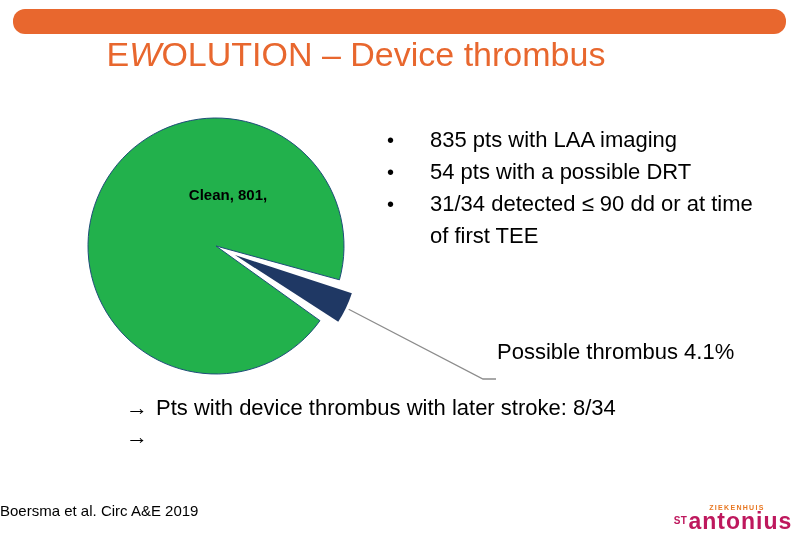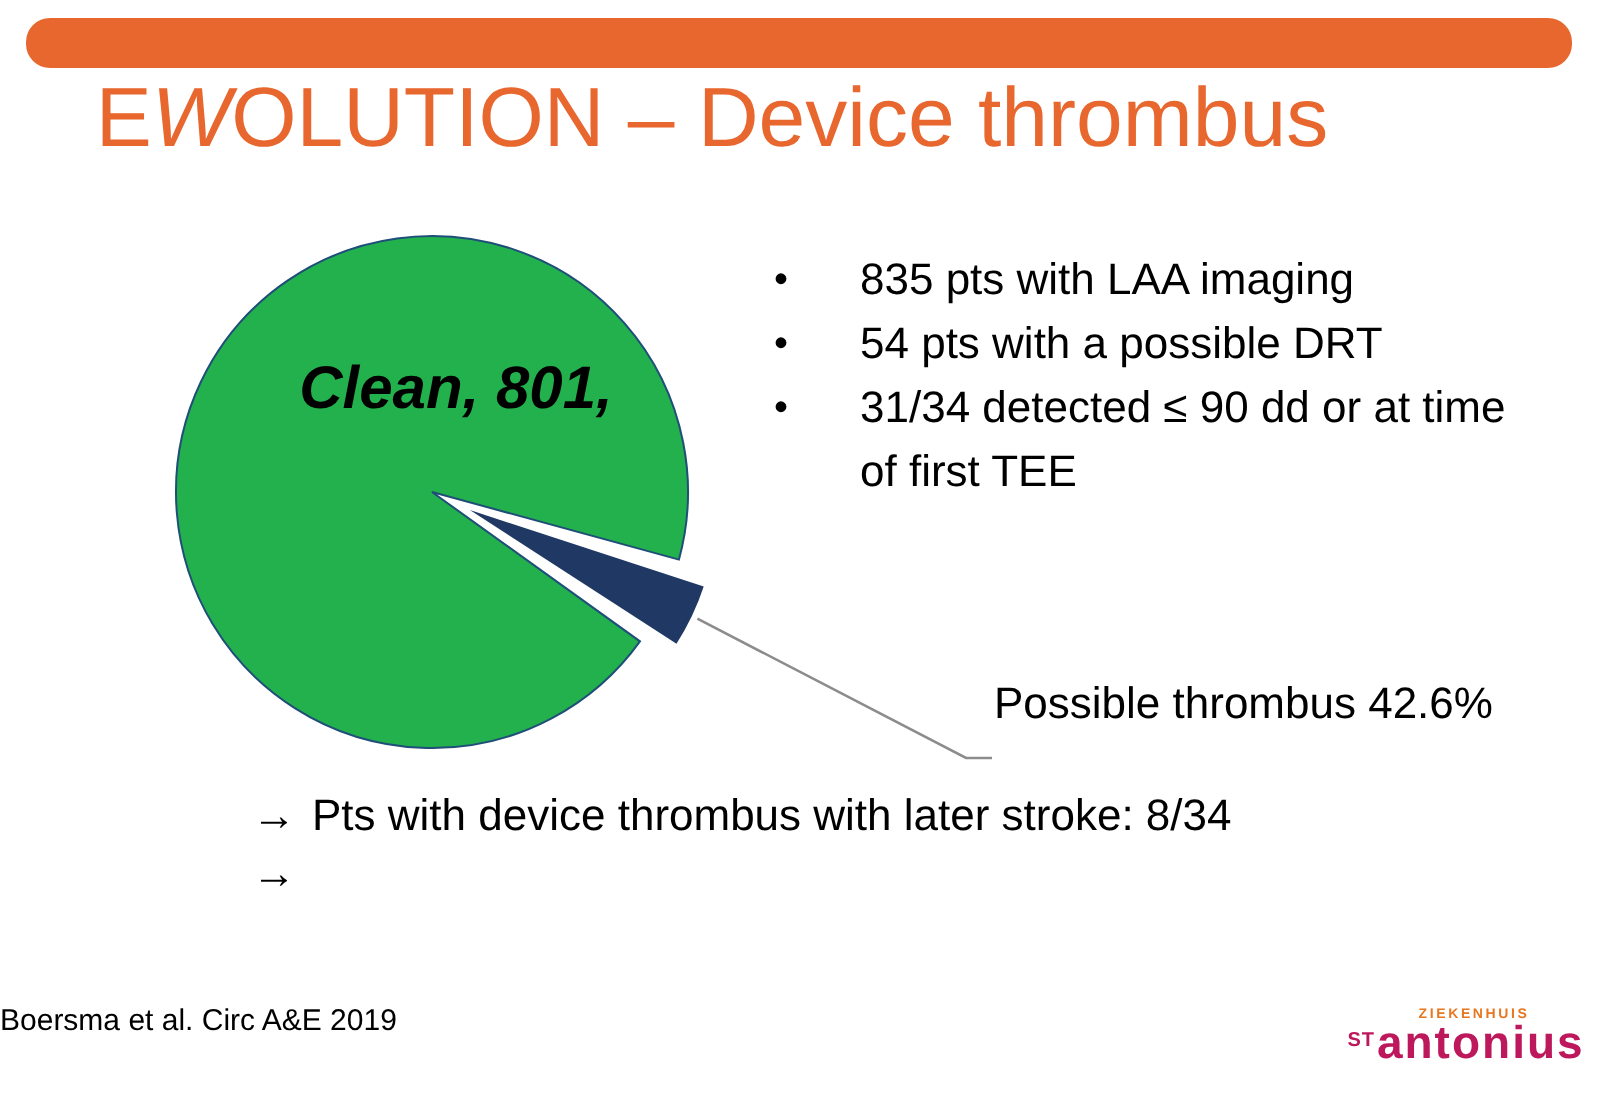--- a/index.html
+++ b/index.html
@@ -8,28 +8,28 @@
     background:#ffffff;
     font-family:"Liberation Sans","DejaVu Sans",sans-serif;
     color:#000;
   }
   .top-bar{
     position:absolute;left:13px;top:9px;width:773px;height:25px;
     border-radius:12px;
   }
   .slide-title{
     position:absolute;left:0;top:35px;width:712px;
-    text-align:center;font-size:42px;font-weight:400;letter-spacing:0px;
+    text-align:center;font-size:34px;font-weight:400;letter-spacing:0px;
     white-space:nowrap;
   }
   .slide-title .it{font-style:italic;}
   #pie-svg{position:absolute;left:0;top:0;}
   .pie-inner-label{
     position:absolute;left:148px;top:182px;width:160px;
-    text-align:center;font-size:30px;font-weight:bold;line-height:26px;font-style:italic;
+    text-align:center;font-size:15px;font-weight:bold;line-height:26px;
   }
   .bullet-list{
     position:absolute;left:387px;top:124px;width:368px;
     font-size:22px;line-height:32px;
   }
   .bullet-item{display:flex;}
   .bullet-marker{width:31px;flex:0 0 31px;font-size:20px;}
   .bullet-text{flex:1;margin-left:12px;}
   .callout-label{
     position:absolute;left:497px;top:339px;
@@ -83,21 +83,21 @@
   <div class="bullet-item">
     <span class="bullet-marker">•</span>
     <span class="bullet-text">54 pts with a possible DRT</span>
   </div>
   <div class="bullet-item">
     <span class="bullet-marker">•</span>
     <span class="bullet-text">31/34 detected ≤ 90 dd or at time of first TEE</span>
   </div>
 </div>
 
-<div class="callout-label">Possible thrombus 42.6%</div>
+<div class="callout-label">Possible thrombus 4.1%</div>
 
 <div class="takeaway-list">
   <div class="takeaway-item">
     <span class="arrow-marker">→</span>
     <span>Pts with device thrombus with later stroke: 8/34</span>
   </div>
   <div class="takeaway-item">
     <span class="arrow-marker">→</span>
   </div>
 </div>

